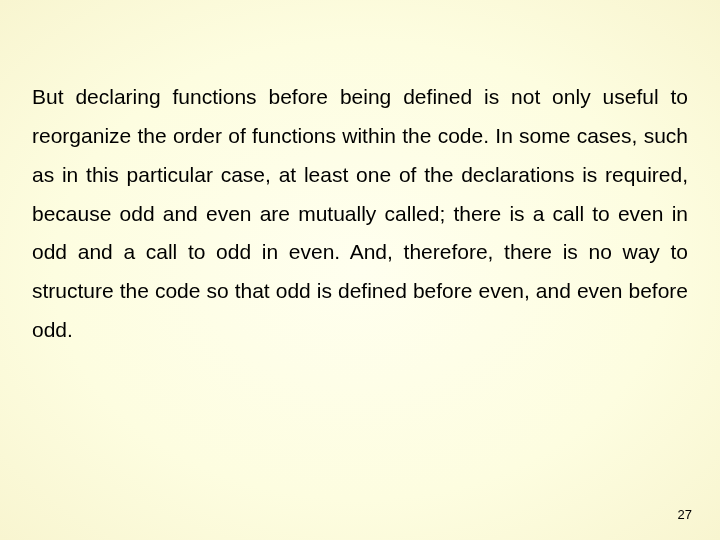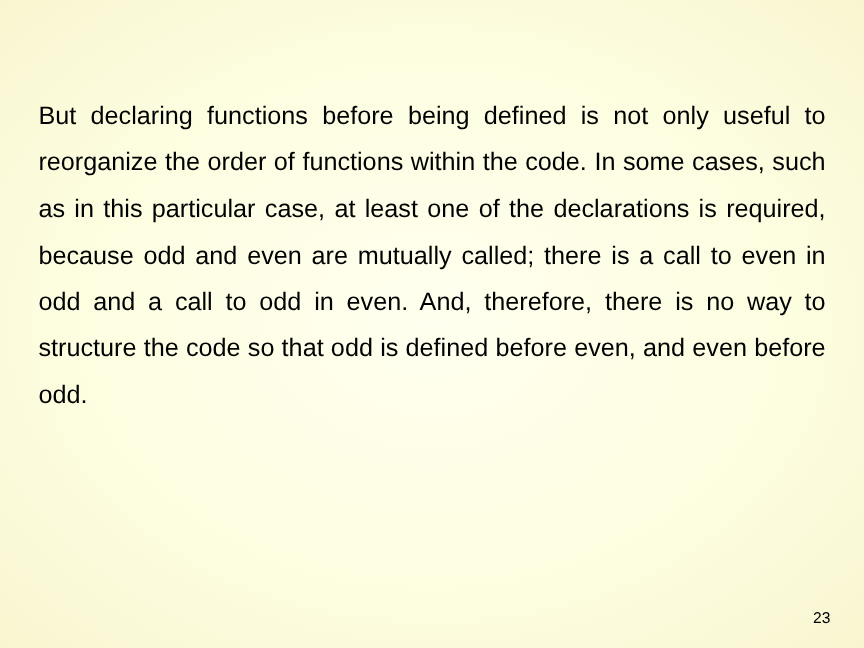--- a/index.html
+++ b/index.html
@@ -33,13 +33,13 @@
     font-size: 13px;
     color: #000;
     font-family: Verdana, Geneva, sans-serif;
   }
 </style>
 </head>
 <body>
 
 <div class="content">But declaring functions before being defined is not only useful to reorganize the order of functions within the code. In some cases, such as in this particular case, at least one of the declarations is required, because odd and even are mutually called; there is a call to even in odd and a call to odd in even. And, therefore, there is no way to structure the code so that odd is defined before even, and even before odd.</div>
 
-<div class="page-number">23</div>
+<div class="page-number">27</div>
 
 </body></html>

